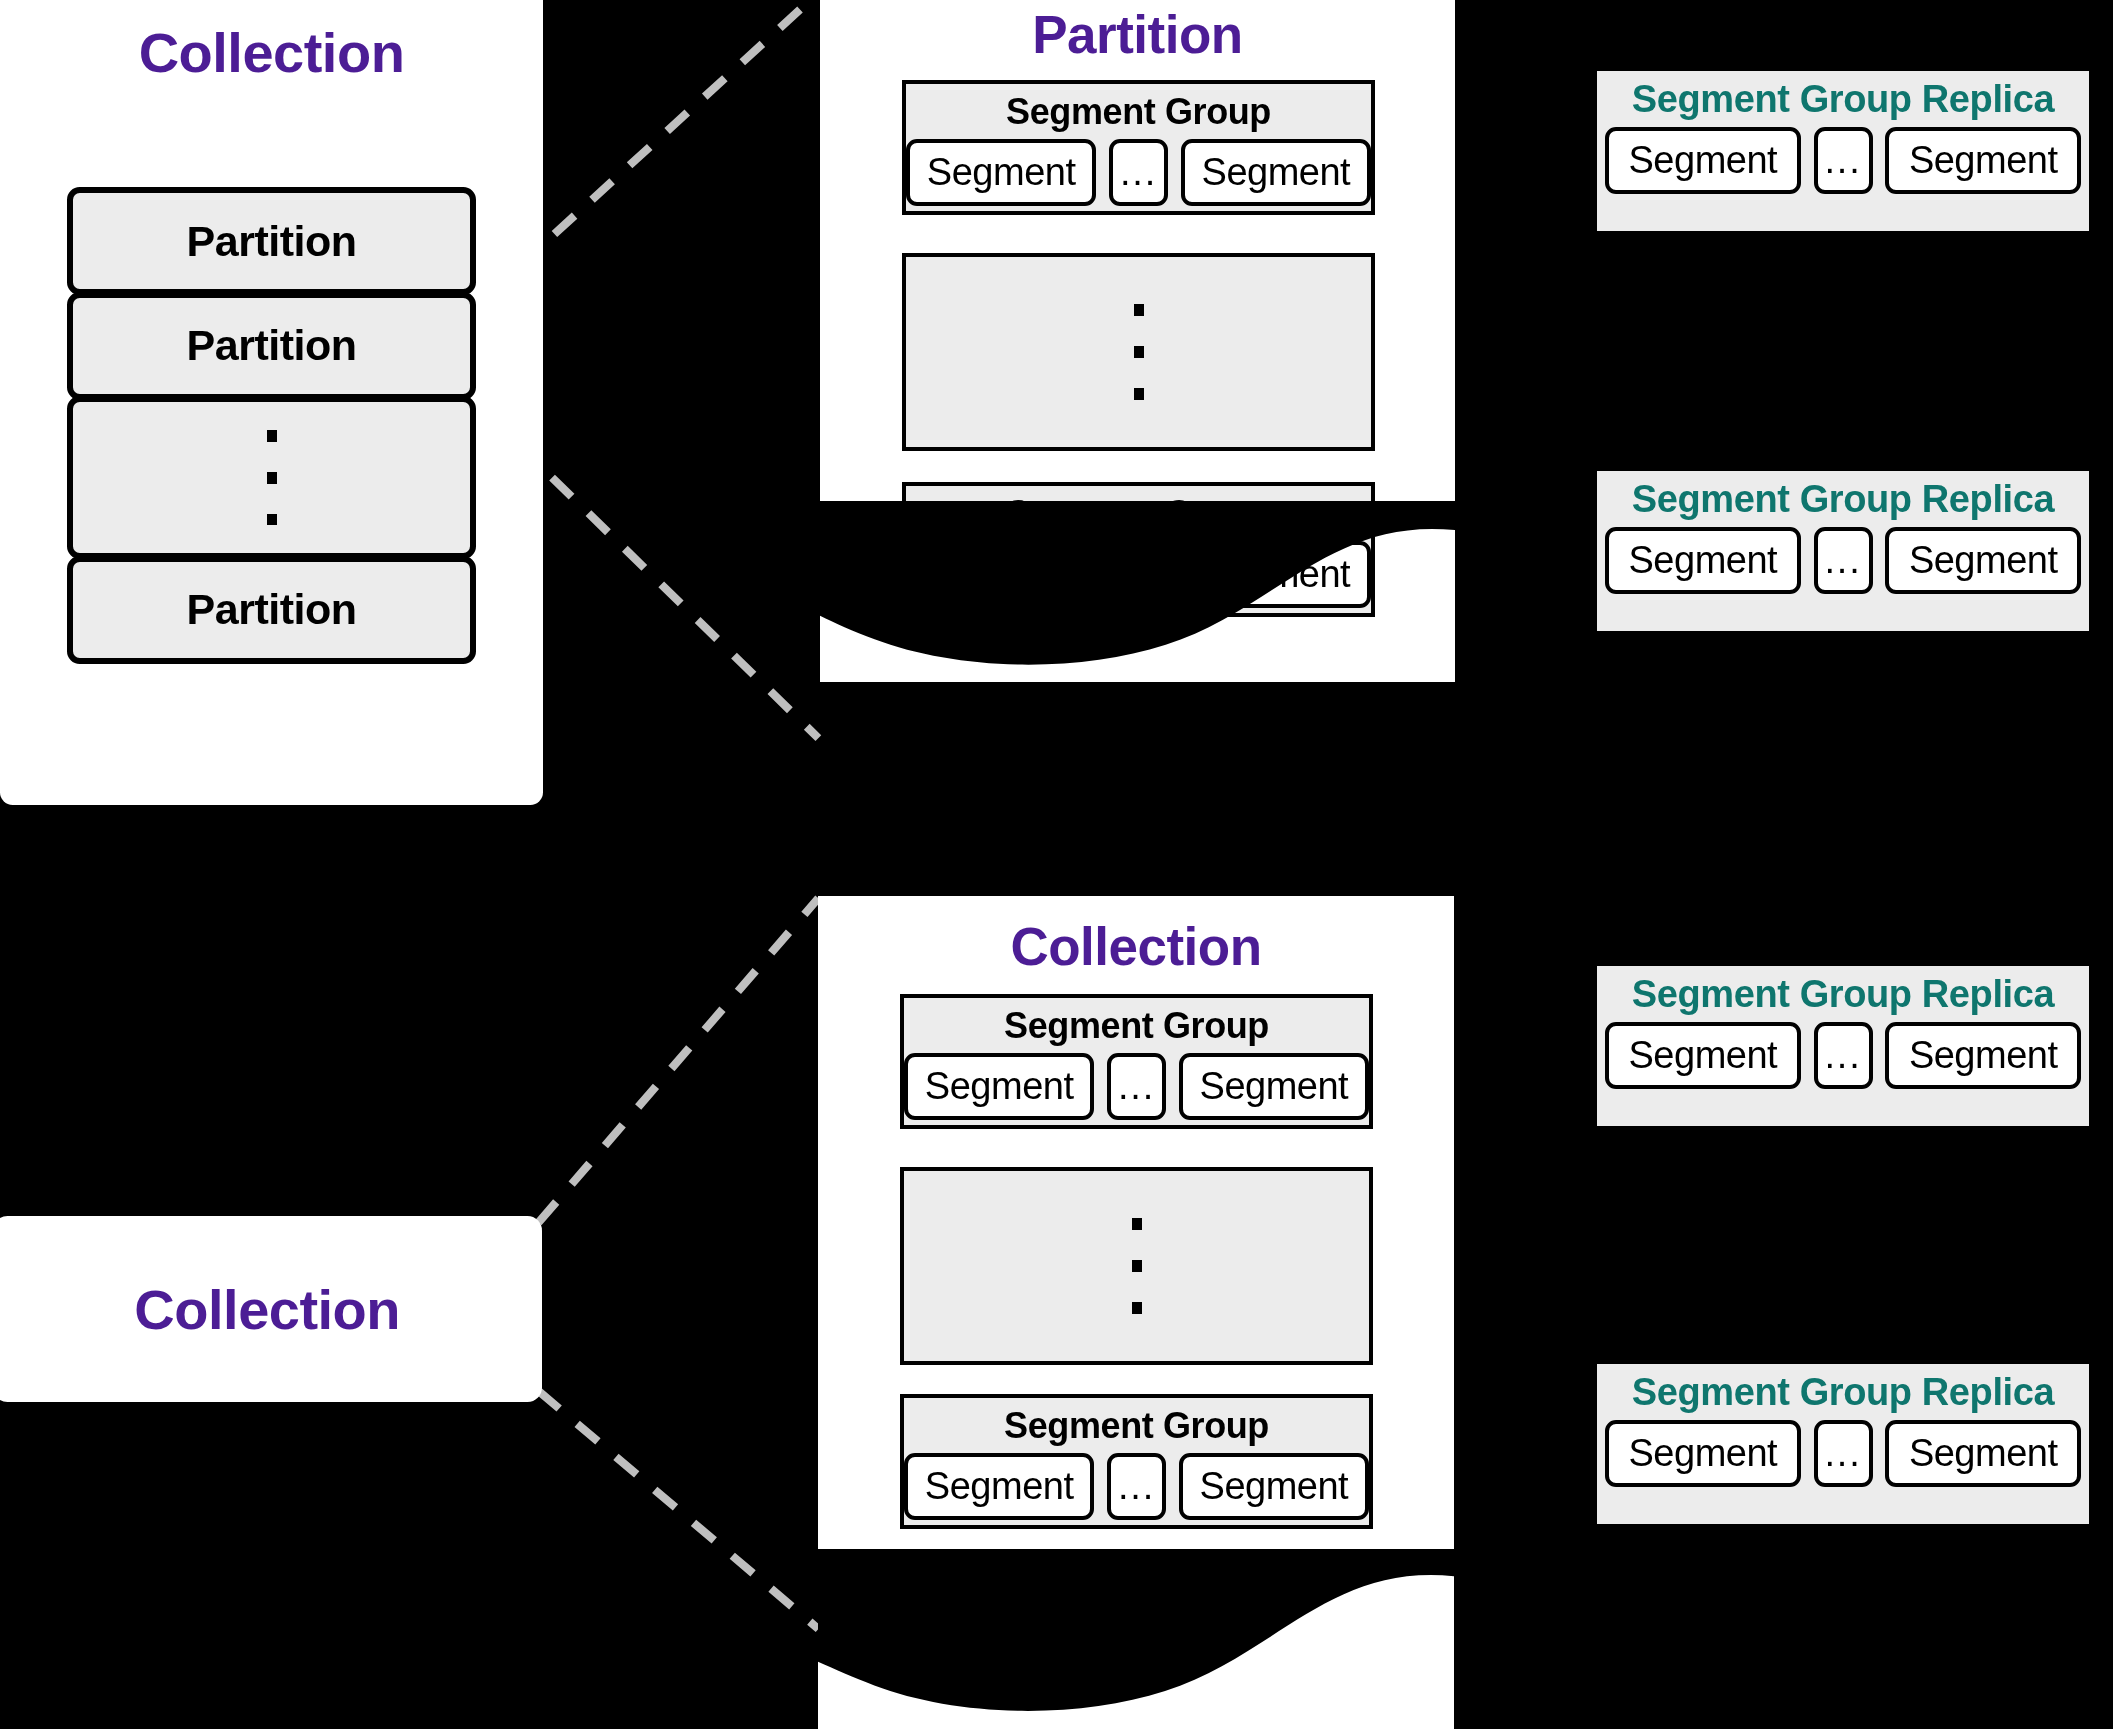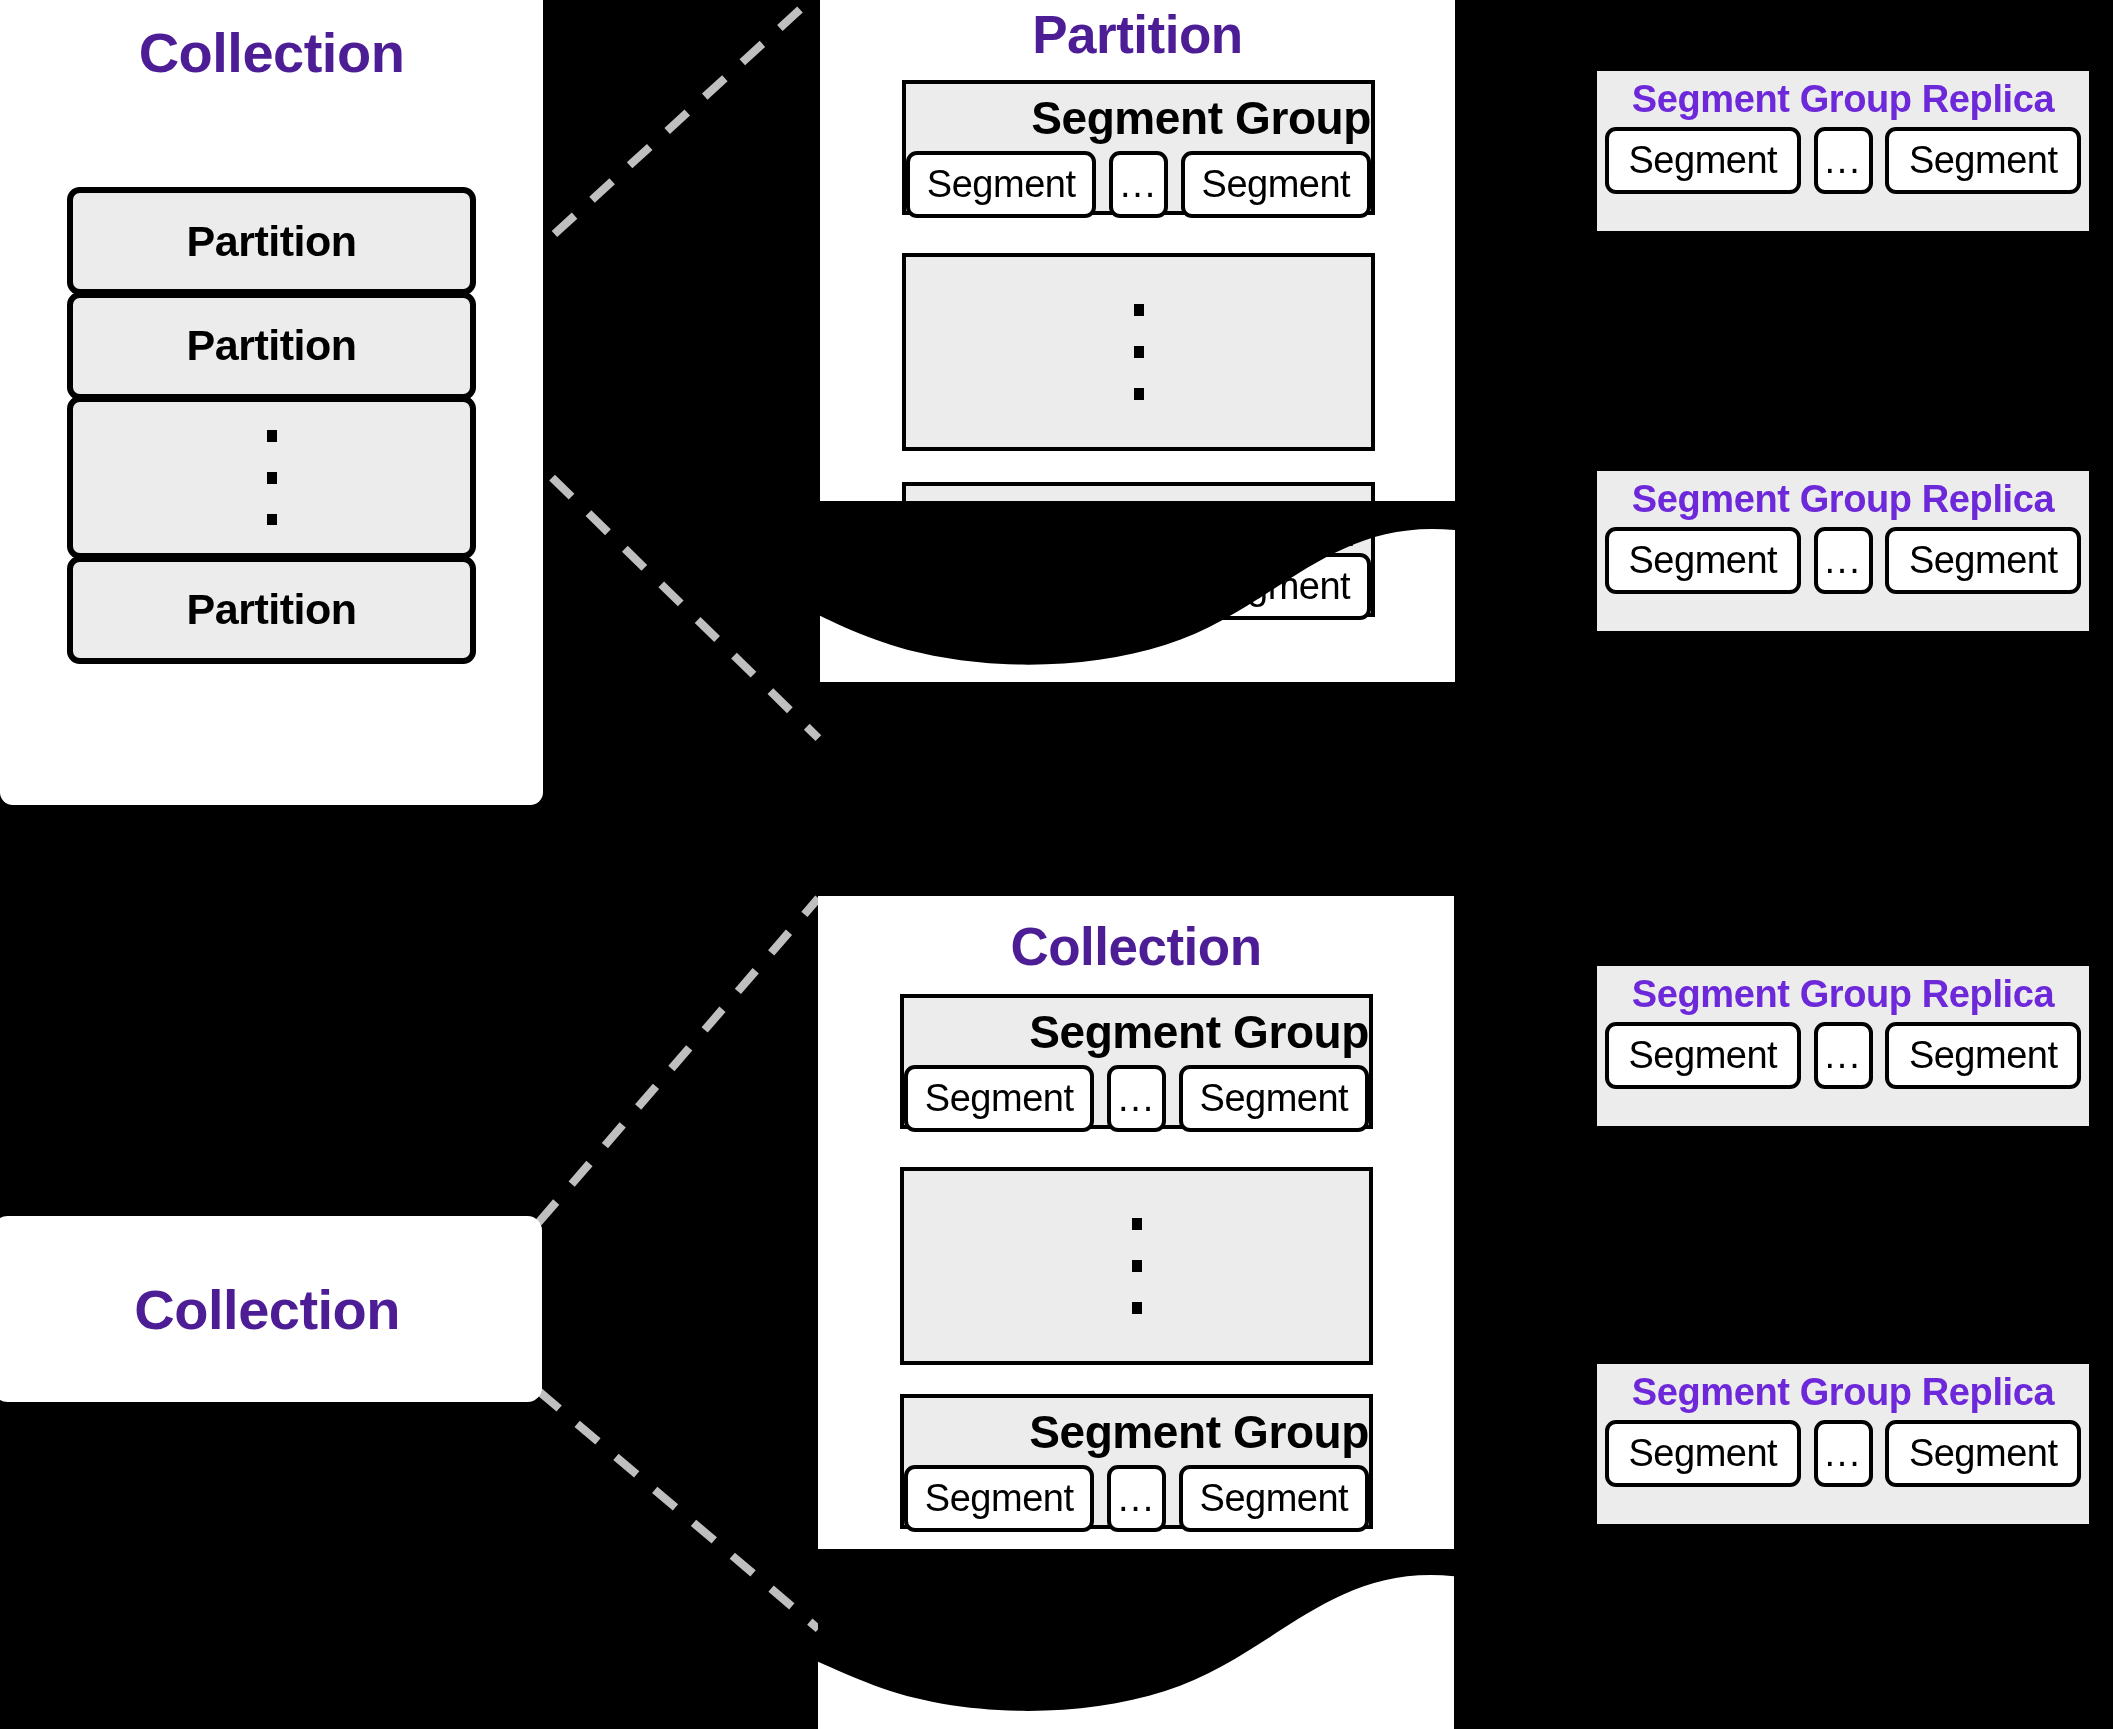--- a/index.html
+++ b/index.html
@@ -127,23 +127,23 @@
   }
 
   
   .seg-group {
     position: absolute;
     box-sizing: border-box;
     background: #ececec;
     border: 4.5px solid #000000;
   }
   .seg-group .sg-title {
-    text-align: right;
+    text-align: center;
     font-weight: bold;
-    font-size: 46px;
+    font-size: 36px;
     color: #000000;
     letter-spacing: -0.4px;
     margin-top: 7.3px;
     white-space: nowrap;
   }
   .seg-row {
     display: flex;
     align-items: center;
     justify-content: center;
     gap: 12.7px;
@@ -178,21 +178,21 @@
     position: absolute;
     box-sizing: border-box;
     background: #ececec;
     border: none;
     padding: 7.3px 0 11px 0;
   }
   .replica .sg-title {
     text-align: center;
     font-weight: bold;
     font-size: 38px;
-    color: #6d28d9;
+    color: #0f766e;
     letter-spacing: -0.4px;
     white-space: nowrap;
   }
 
   
   #collection-bottom {
     left: -7.3px;
     top: 1216px;
     width: 549px;
     height: 186px;

